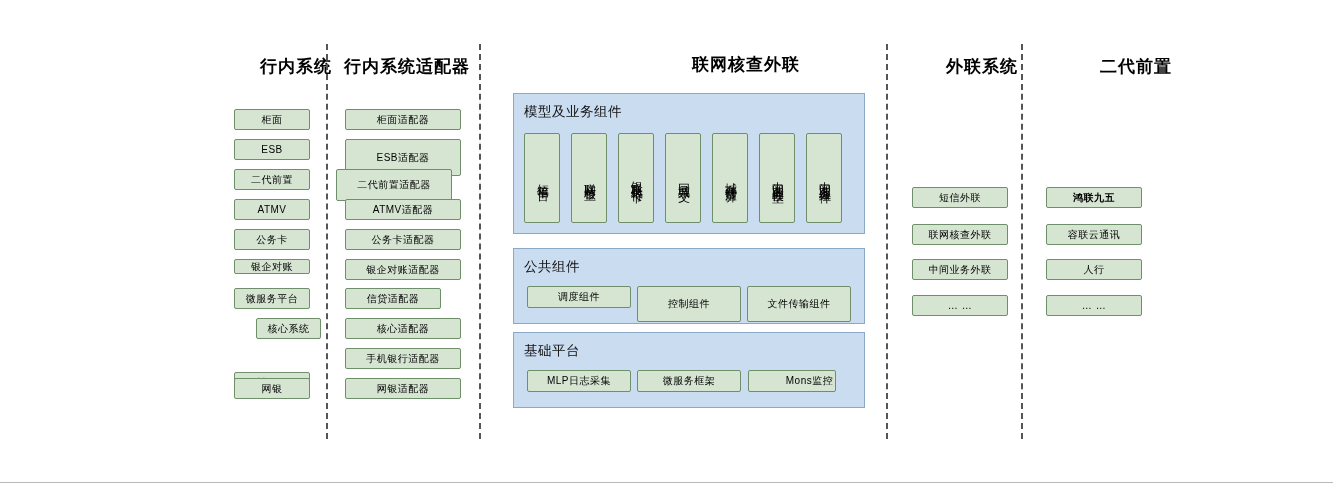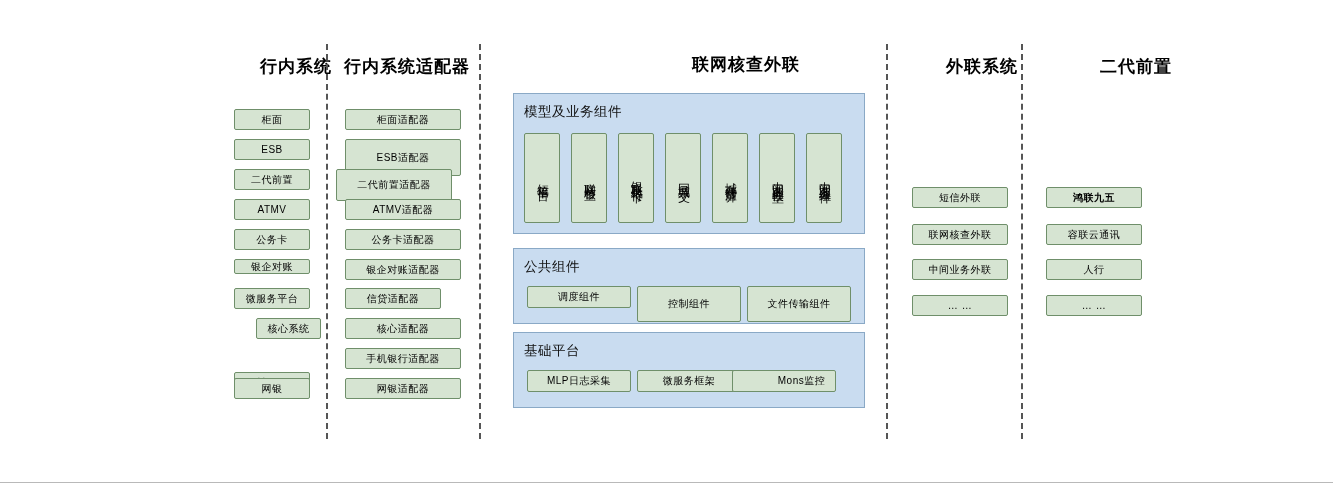--- a/index.html
+++ b/index.html
@@ -137,21 +137,21 @@
   <div class="group" style="left:513px; top:248px; width:352px; height:76px;"></div>
   <div class="group-title" style="left:524px; top:258px;">公共组件</div>
   <div class="node" style="left:527px; top:286px; width:104px; height:22px;">调度组件</div>
   <div class="node" style="left:637px; top:286px; width:104px; height:36px;">控制组件</div>
   <div class="node" style="left:747px; top:286px; width:104px; height:36px;">文件传输组件</div>
 
   <div class="group" style="left:513px; top:332px; width:352px; height:76px;"></div>
   <div class="group-title" style="left:524px; top:342px;">基础平台</div>
   <div class="node" style="left:527px; top:370px; width:104px; height:22px;">MLP日志采集</div>
   <div class="node" style="left:637px; top:370px; width:104px; height:22px;">微服务框架</div>
-  <div class="node" style="left:732px; top:370px; width:104px; height:22px;padding-left:35px;">Mons监控</div>
+  <div class="node" style="left:748px; top:370px; width:88px; height:22px;padding-left:35px;">Mons监控</div>
 
   <div class="node" style="left:912px; top:187px; width:96px; height:21px;">短信外联</div>
   <div class="node" style="left:912px; top:224px; width:96px; height:21px;">联网核查外联</div>
   <div class="node" style="left:912px; top:259px; width:96px; height:21px;">中间业务外联</div>
   <div class="node" style="left:912px; top:295px; width:96px; height:21px;">… …</div>
 
   <div class="node" style="left:1046px; top:187px; width:96px; height:21px;font-weight:bold;">鸿联九五</div>
   <div class="node" style="left:1046px; top:224px; width:96px; height:21px;">容联云通讯</div>
   <div class="node" style="left:1046px; top:259px; width:96px; height:21px;">人行</div>
   <div class="node" style="left:1046px; top:295px; width:96px; height:21px;">… …</div>

